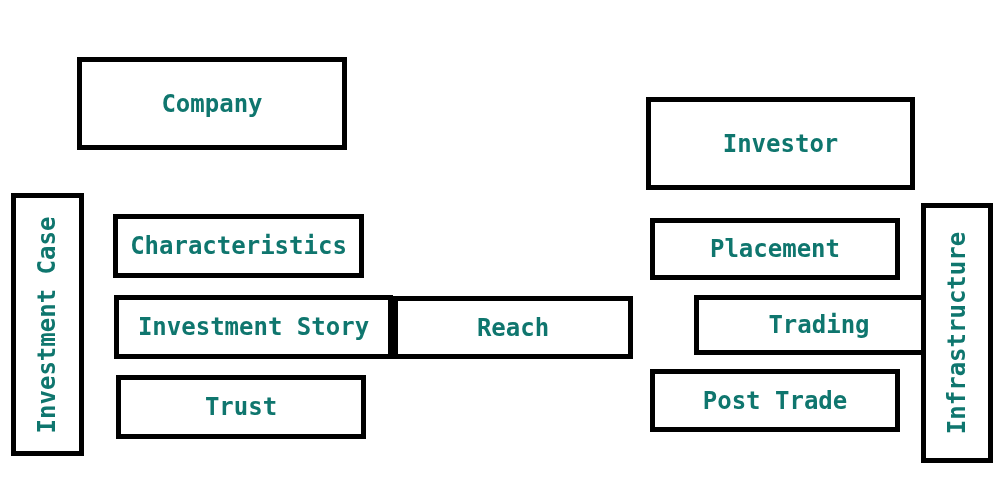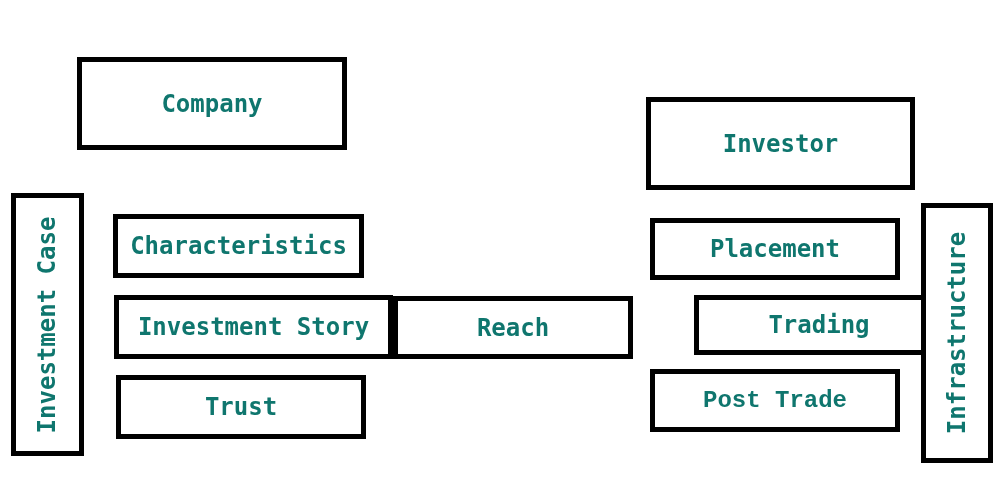--- a/index.html
+++ b/index.html
@@ -36,21 +36,21 @@
   
   .company         { left: 77px;  top: 57px;  width: 270px; height: 93px; }
   .investor        { left: 646px; top: 57px;  width: 269px; height: 93px; margin-top: 40px; }
   .investment-case { left: 11px;  top: 193px; width: 73px;  height: 263px; }
   .characteristics { left: 113px; top: 214px; width: 251px; height: 64px; }
   .investment-story{ left: 114px; top: 295px; width: 279px; height: 64px; }
   .trust           { left: 116px; top: 375px; width: 250px; height: 64px; }
   .reach           { left: 393px; top: 296px; width: 240px; height: 63px; }
   .placement       { left: 650px; top: 218px; width: 250px; height: 62px; }
   .trading         { left: 650px; top: 295px; width: 250px; height: 60px; margin-left: 44px; }
-  .post-trade      { left: 650px; top: 369px; width: 250px; height: 63px; font-family: Liberation Mono, monospace; }
+  .post-trade      { left: 650px; top: 369px; width: 250px; height: 63px; }
   .infrastructure  { left: 921px; top: 203px; width: 72px;  height: 260px; }
 </style>
 </head>
 <body>
 
 <div class="canvas">
 
   <div class="box company">
     <span class="label">Company</span>
   </div>

